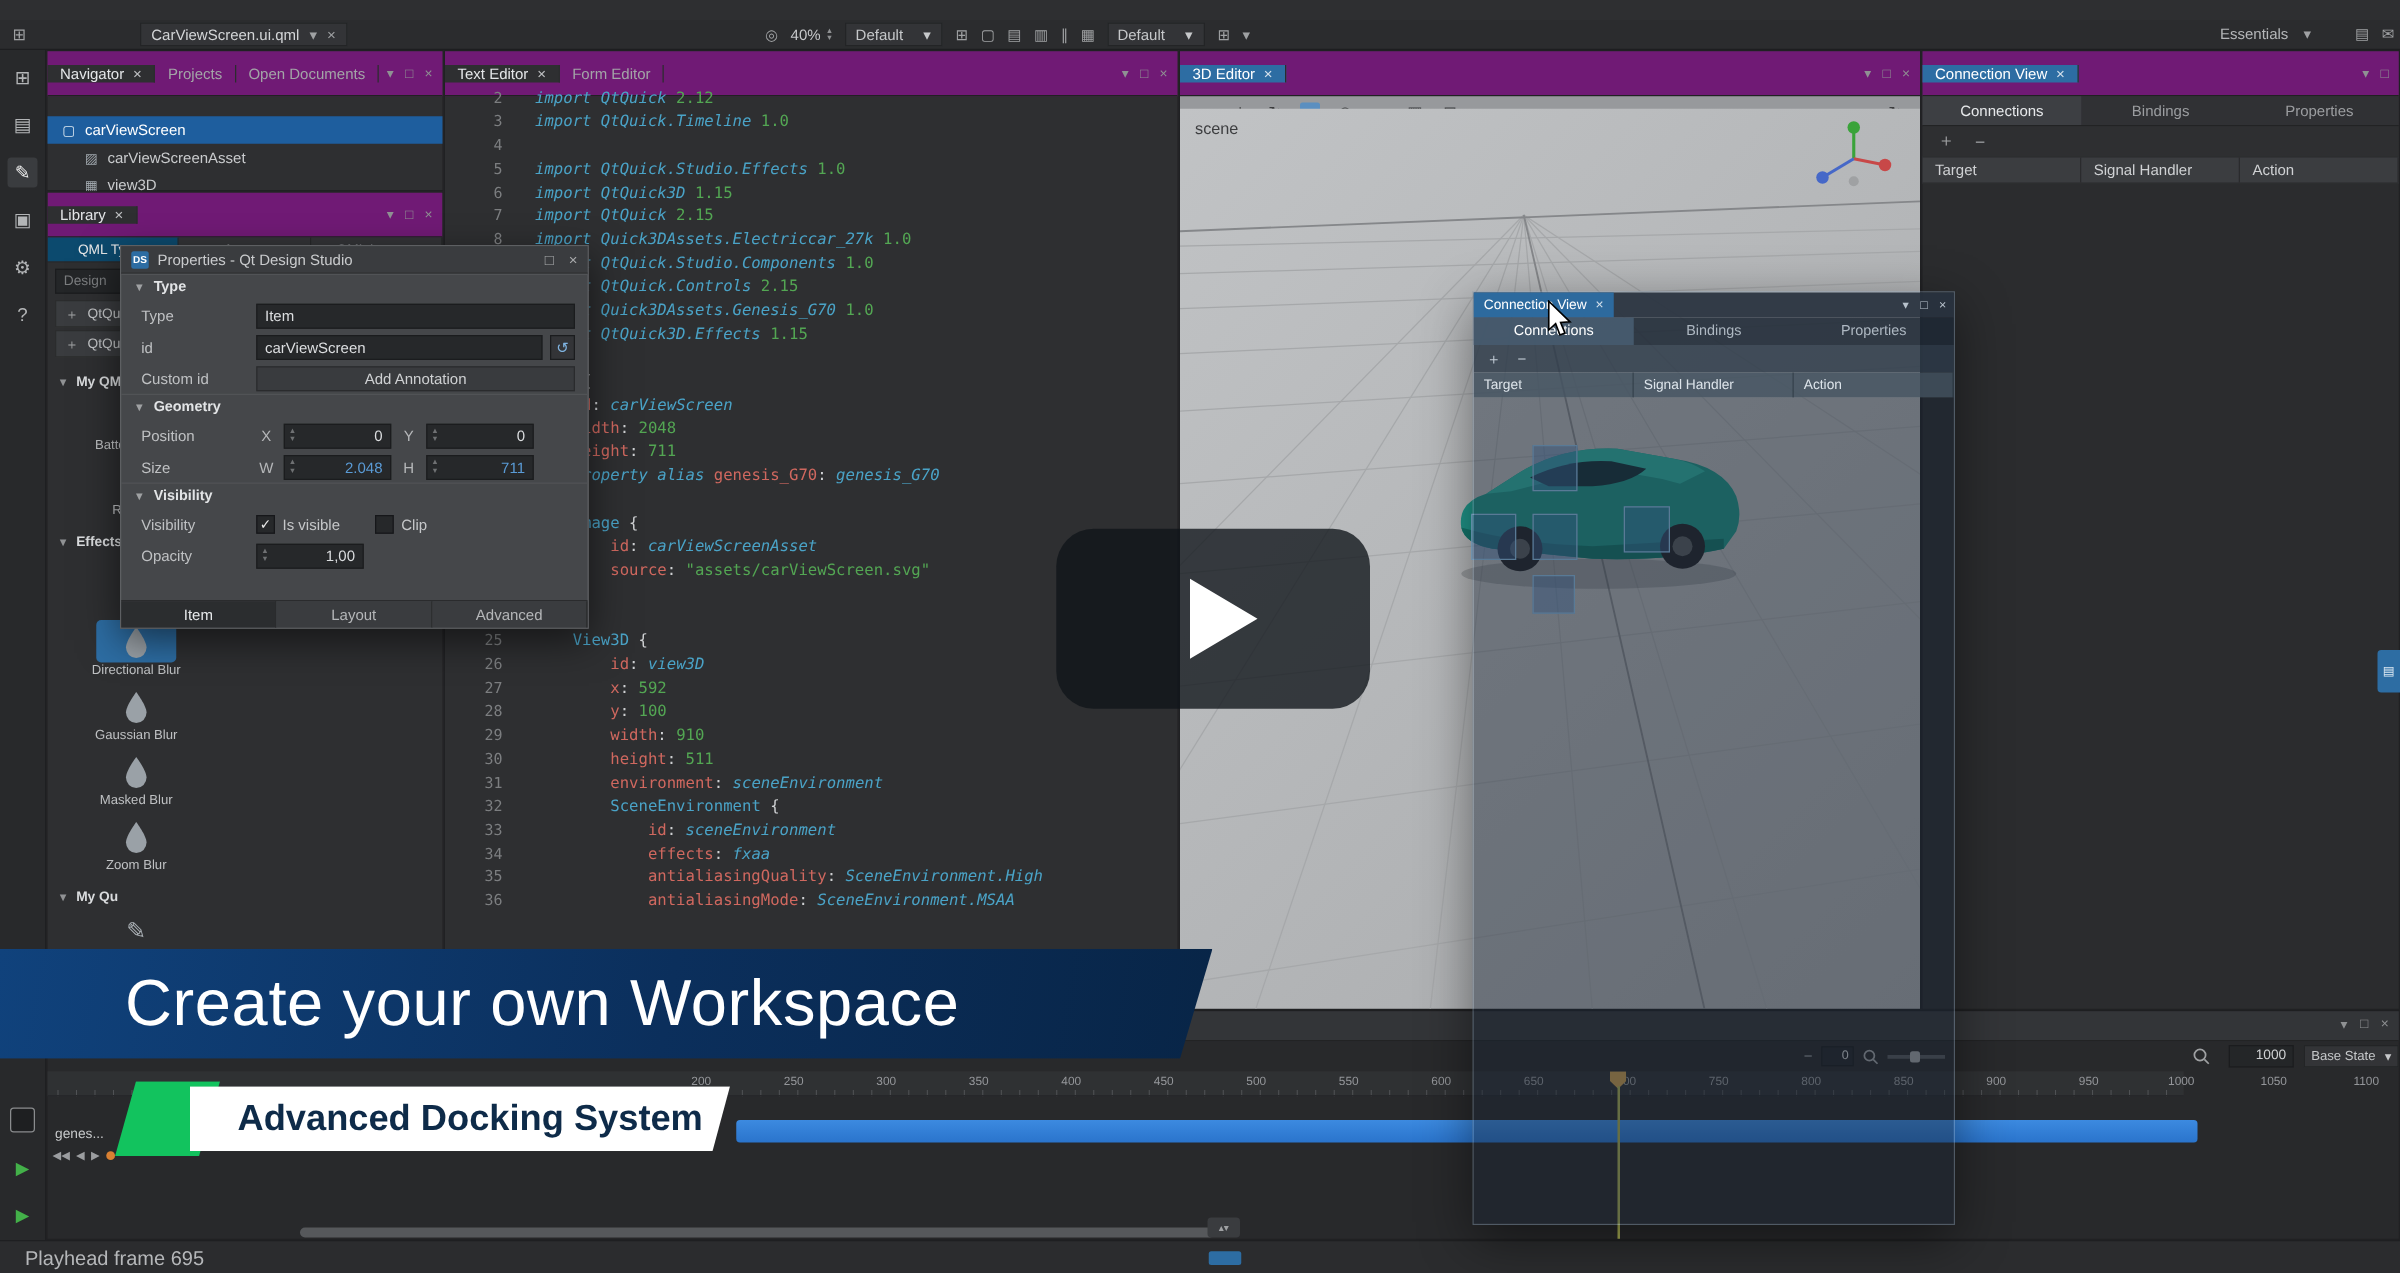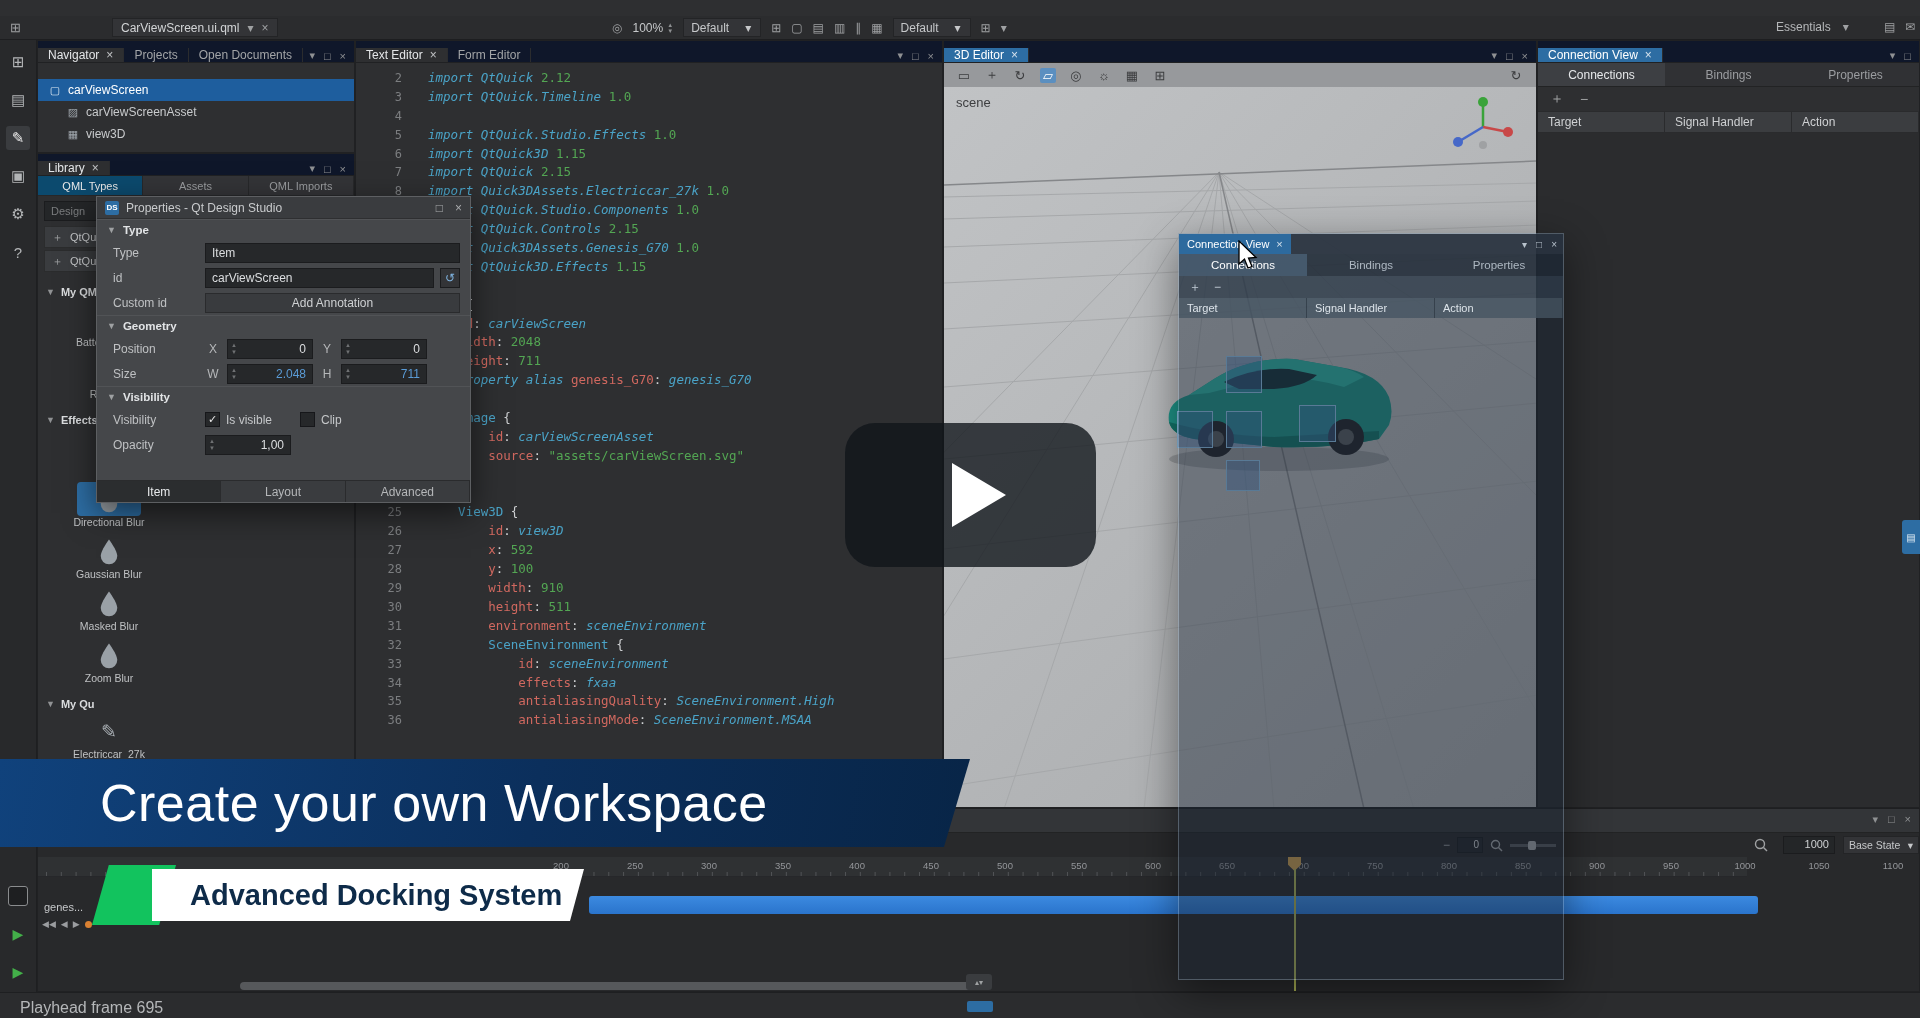--- a/index.html
+++ b/index.html
@@ -28,21 +28,21 @@
   .rail{position:absolute;left:0;top:40px;width:37px;height:952px;background:#28292b;border-right:1px solid #1e1f21;
     display:flex;flex-direction:column;align-items:center;padding:10px 0 8px;gap:14px;z-index:6}
   .ric{width:24px;height:24px;display:flex;align-items:center;justify-content:center;color:#b3b5b7;font-size:15px}
   .ric.active{background:#3a3c3f;border-radius:3px;color:#ececec}
   .rail .spacer{flex:1}
   .console-ic{width:20px;height:20px;border:1.5px solid #8a8c8e;border-radius:3px;background:#1e1f21}
   .green{color:#43b049!important;font-size:14px}
 
   
   .panel{position:absolute;background:#2e2f31;border:1px solid #202123}
-  .phead{height:22px;background:#0f172a;border-bottom:1px solid #202123;display:flex;align-items:flex-end;
+  .phead{height:36px;background:#701a75;border-bottom:1px solid #202123;display:flex;align-items:center;
     font-size:12px;color:#a3a5a7}
   .ptab{display:flex;align-items:center;gap:7px;padding:0 10px;border-right:1px solid #2b2c2e;white-space:nowrap}
   .ptab.active{background:#2e2f31;color:#e4e6e8}
   .ptab.bluetab{background:#2d6da3;color:#fff}
   .tclose{color:inherit;opacity:.8}
   .hicons{margin-left:auto;display:flex;align-items:center;gap:9px;padding-right:8px;color:#8f9193;font-size:11px}
 
   
   #nav-panel{left:37px;top:40px;width:318px;height:113px}
   .tree{padding-top:16px}
@@ -218,21 +218,21 @@
   <div class="toolbar">
     <span class="tb-appicon">⊞</span>
     <div class="file-chip">
       <span>CarViewScreen.ui.qml</span>
       <span class="ico">▾</span>
       <span class="ico">×</span>
     </div>
     <div class="tb-center">
       <span class="ico">◎</span>
       <div class="zoombox">
-        <span>100%</span>
+        <span>40%</span>
         <span class="stepper">
             <span>▲</span>
             <span>▼</span>
           </span>
       </div>
       <div class="combo">
         <span>Default</span>
         <span>▾</span>
       </div>
       <span class="ico">⊞</span>

